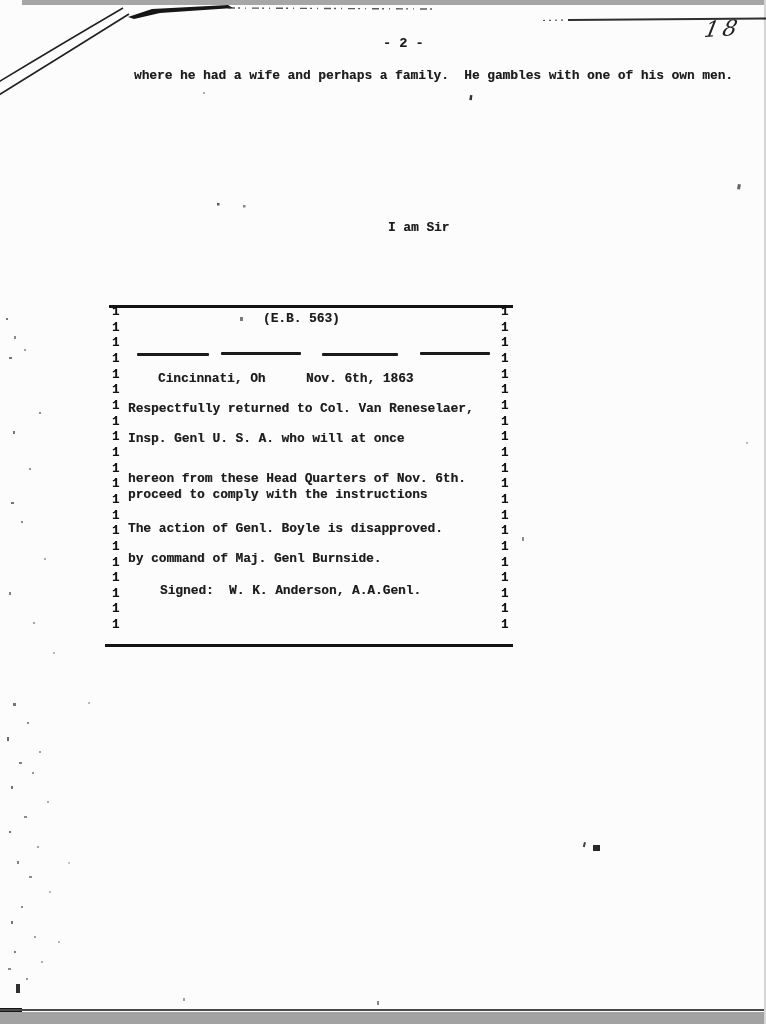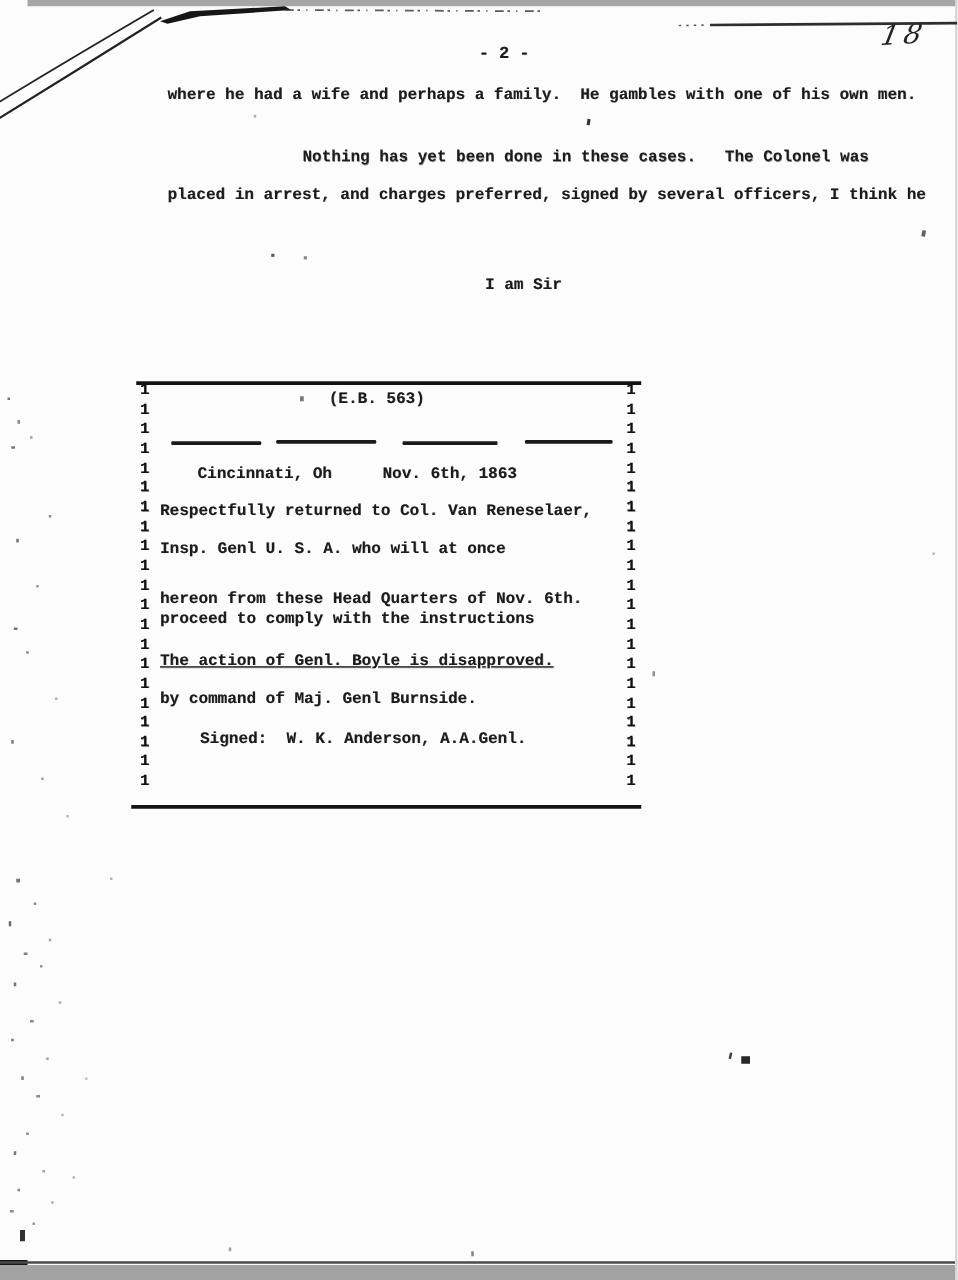--- a/index.html
+++ b/index.html
@@ -107,22 +107,20 @@
       <rect x="88" y="702" width="2" height="2" opacity=".3"></rect>
         <rect x="16" y="984" width="4" height="9" opacity=".9"></rect>
     </g>
   </svg>
 
   <div class="hw">18</div>
 
   <div class="t" style="left:383px;top:36px;font-size:13.5px;">- 2 -</div>
 
   <div class="t" style="left:134px;top:68px;">where he had a wife and perhaps a family.  He gambles with one of his own men.</div>
-  <div class="t" style="left:242px;top:118px;">Nothing has yet been done in these cases.   The Colonel was</div>
-  <div class="t" style="left:134px;top:148px;">placed in arrest, and charges preferred, signed by several officers, I think he</div>
 
   <div class="t" style="left:388px;top:220px;">I am Sir</div>
 
   <div>
     <div class="box-line" style="left:109px;top:305px;width:404px;height:3px;"></div>
     <div class="box-line" style="left:105px;top:644px;width:408px;height:3px;"></div>
 
     <pre class="ones" style="left:112px;top:305px;">1
 1
 1
@@ -173,19 +171,19 @@
     <div class="dash" style="left:322px;top:353px;width:76px;"></div>
     <div class="dash" style="left:420px;top:352px;width:70px;"></div>
 
     <div class="t" style="left:158px;top:371px;">Cincinnati, Oh</div>
     <div class="t" style="left:306px;top:371px;">Nov. 6th, 1863</div>
 
     <div class="t" style="left:128px;top:401px;">Respectfully returned to Col. Van Reneselaer,</div>
     <div class="t" style="left:128px;top:431px;">Insp. Genl U. S. A. who will at once</div>
     <div class="t" style="left:128px;top:461px;margin-top:26px;">proceed to comply with the instructions</div>
     <div class="t" style="left:128px;top:471px;">hereon from these Head Quarters of Nov. 6th.</div>
-    <div class="t" style="left:128px;top:521px;text-decoration:underline;">The action of Genl. Boyle is disapproved.</div>
+    <div class="t" style="left:128px;top:521px;">The action of Genl. Boyle is disapproved.</div>
     <div class="t" style="left:128px;top:551px;">by command of Maj. Genl Burnside.</div>
 
     <div class="t" style="left:160px;top:583px;">Signed:  W. K. Anderson, A.A.Genl.</div>
   </div>
 
 </div>
 
 </body></html>

